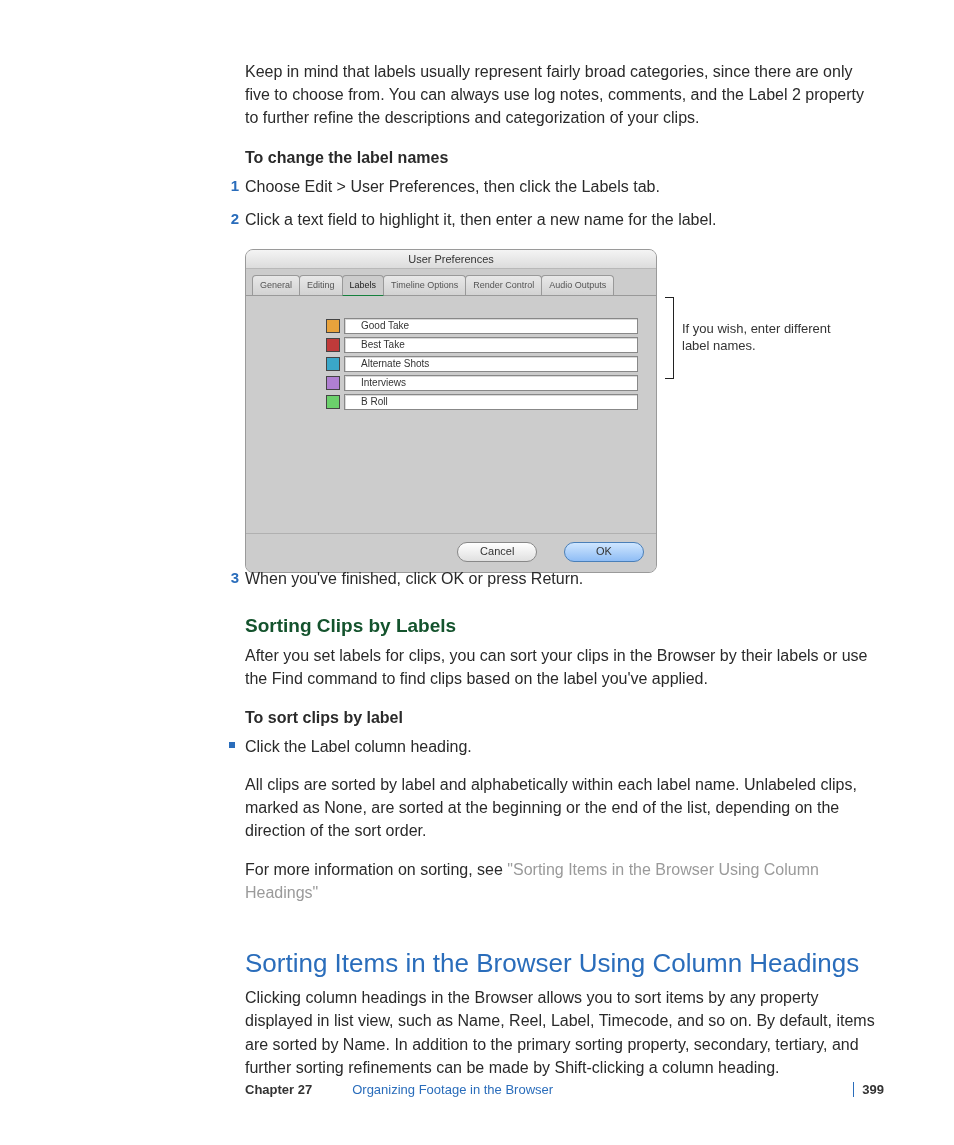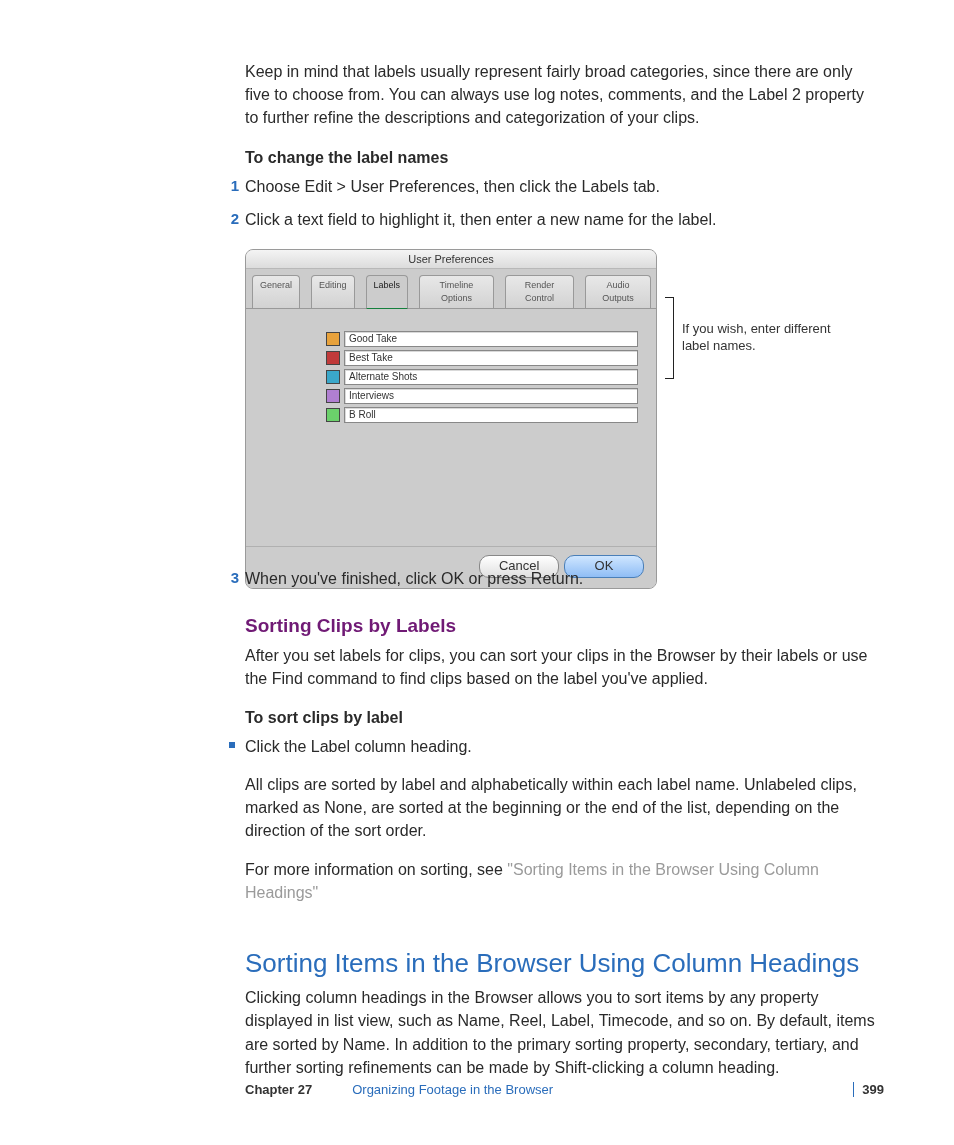--- a/index.html
+++ b/index.html
@@ -47,21 +47,21 @@
   .bullet::before {
     content: "";
     position: absolute;
     left: -16px;
     top: 7px;
     width: 6px;
     height: 6px;
     background: #2a6dbb;
   }
   .h3 {
-    color: #701a75;
+    color: #14532d;
     font-weight: 600;
     font-size: 19px;
     margin: 22px 0 4px 0;
   }
   .h2 {
     color: #2a6dbb;
     font-weight: 400;
     font-size: 26px;
     margin: 40px 0 4px 0;
   }
@@ -85,25 +85,24 @@
     height: 18px;
     line-height: 18px;
     text-align: center;
     font-size: 11px;
     background: linear-gradient(#f4f4f4,#dcdcdc);
     border-bottom: 1px solid #b8b8b8;
   }
   .tabs {
     display: flex;
     padding: 6px 6px 0 6px;
-    gap: 12px;
+    gap: 0;
     background: #ccc;
     border-bottom: 1px solid #999;
     font-size: 9px;
-    text-align: center;
   }
   .tab {
     padding: 3px 7px;
     border: 1px solid #999;
     border-bottom: none;
     background: linear-gradient(#e8e8e8,#d2d2d2);
     border-radius: 4px 4px 0 0;
     margin-right: -1px;
     color: #555;
     position: relative;
@@ -129,40 +128,40 @@
     border: 1px solid #444;
     margin-right: 4px;
     flex: none;
   }
   .lblfield {
     flex: 1;
     background: #fff;
     border: 1px solid #888;
     height: 14px;
     line-height: 14px;
-    padding: 0 4px;
+    padding: 0 16px;
     font-size: 10px;
     box-shadow: inset 1px 1px 0 rgba(0,0,0,0.15);
   }
   .btnrow {
     padding: 8px 12px 10px;
     background: #ccc;
     text-align: right;
     border-top: 1px solid #b0b0b0;
   }
   .aqua-btn {
     display: inline-block;
     min-width: 54px;
     padding: 1px 12px;
-    font-size: 13px;
+    font-size: 11px;
     text-align: center;
     border-radius: 10px;
     border: 1px solid #888;
     background: linear-gradient(#ffffff,#e0e0e0);
-    margin-left: 2px;
+    margin-left: 24px;
   }
   .aqua-btn.default {
     background: linear-gradient(#cfe6ff,#8fbdf5);
     border-color: #4a7fb8;
   }
   
   .callout {
     position: absolute;
     display: flex;
     align-items: center;

